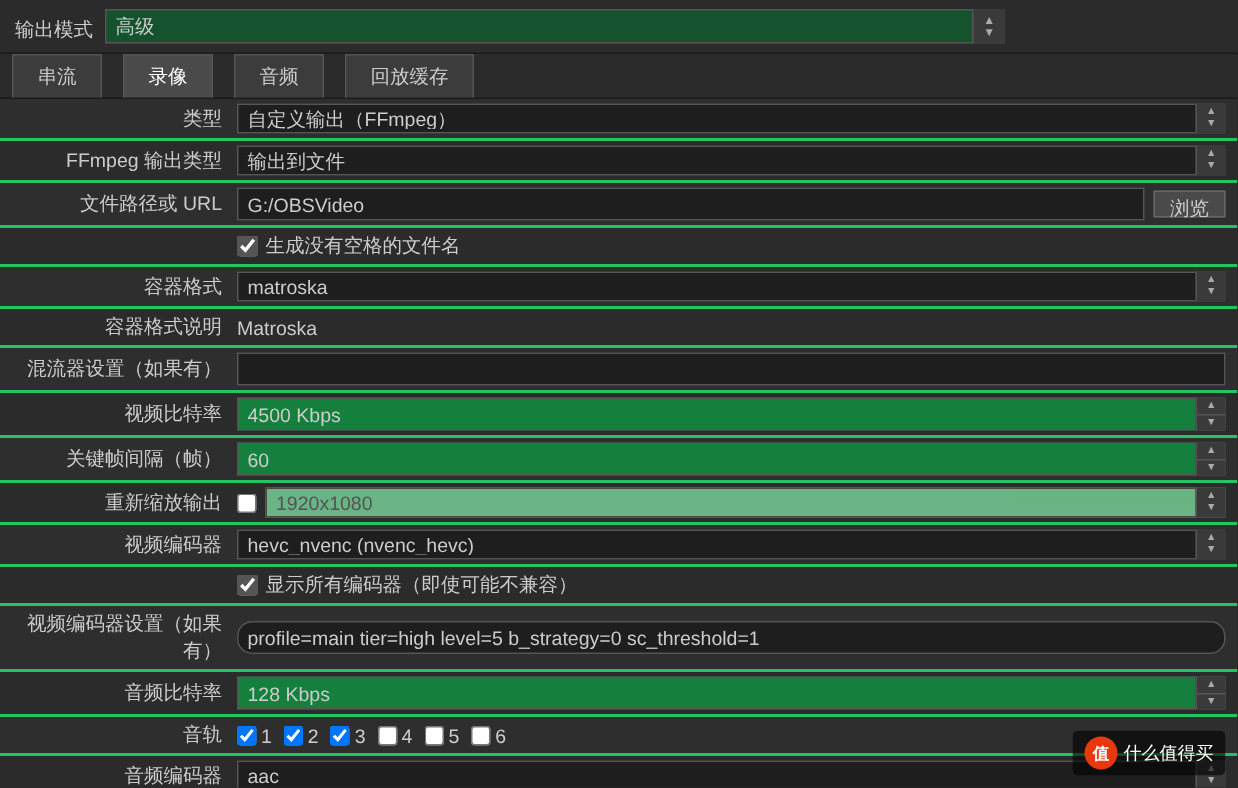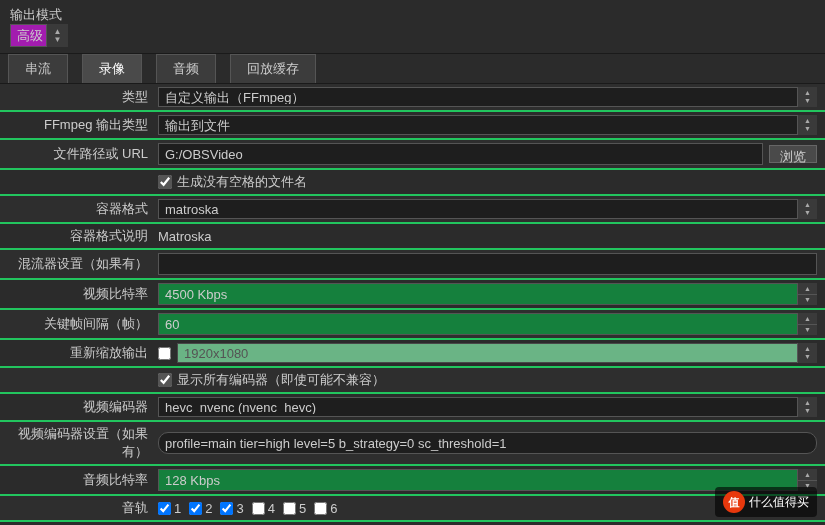--- a/index.html
+++ b/index.html
@@ -9,34 +9,33 @@
       background: #2b2b2b;
       font-family: "Microsoft YaHei", "SimHei", sans-serif;
       font-size: 13px;
       color: #cccccc;
       overflow: hidden;
     }
 
     .top-bar {
       background: #2b2b2b;
       display: flex;
-      align-items: flex-start;
+      align-items: flex-end;
       padding: 6px 10px;
       border-bottom: 1px solid #1a1a1a;
-      flex-direction: column;
     }
 
     .select-wrapper {
       position: relative;
       flex: 1;
     }
 
     .select-wrapper select {
       width: 100%;
-      background: #a21caf;
+      background: #14532d;
       color: #cccccc;
       border: 1px solid #555;
       padding: 3px 24px 3px 6px;
       font-size: 13px;
       appearance: none;
       -webkit-appearance: none;
       font-family: "Microsoft YaHei", "SimHei", sans-serif;
     }
 
     .select-arrow {
@@ -432,45 +431,45 @@
         </select>
         <div class="row-select-arrows">
           <span>▲</span>
           <span>▼</span>
         </div>
       </div>
     </div>
   </div>
 
   <div class="row">
-    <div class="row-label"></div>
-    <div class="row-content">
-      <div class="checkbox-row">
-        <input type="checkbox" checked="" style="">
-        <span>显示所有编码器（即使可能不兼容）</span>
-      </div>
-    </div>
-  </div>
-
-  <div class="row">
     <div class="row-label">视频编码器</div>
     <div class="row-content">
       <div class="row-select-wrapper">
         <select>
           <option>hevc_nvenc (nvenc_hevc)</option>
         </select>
         <div class="row-select-arrows">
           <span>▲</span>
           <span>▼</span>
         </div>
       </div>
     </div>
   </div>
 
   <div class="row">
+    <div class="row-label"></div>
+    <div class="row-content">
+      <div class="checkbox-row">
+        <input type="checkbox" checked="" style="">
+        <span>显示所有编码器（即使可能不兼容）</span>
+      </div>
+    </div>
+  </div>
+
+  <div class="row">
     <div class="row-label">视频编码器设置（如果有）</div>
     <div class="row-content">
       <input type="text" class="file-path" style="flex: 1 1 0%; border-radius: 10px;" value="profile=main tier=high level=5 b_strategy=0 sc_threshold=1">
     </div>
   </div>
 
   <div class="row">
     <div class="row-label">音频比特率</div>
     <div class="row-content">
       <div class="spinner-wrapper">

